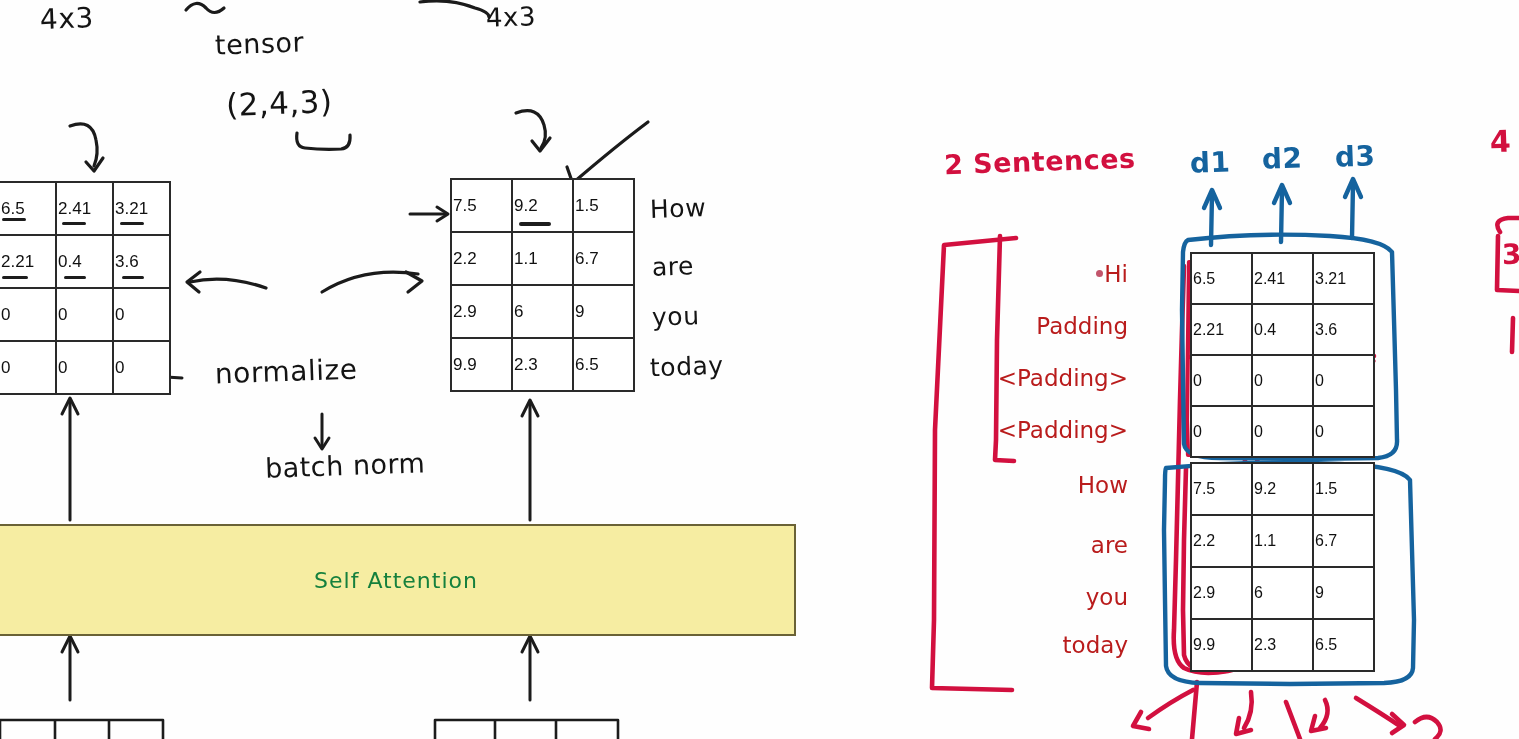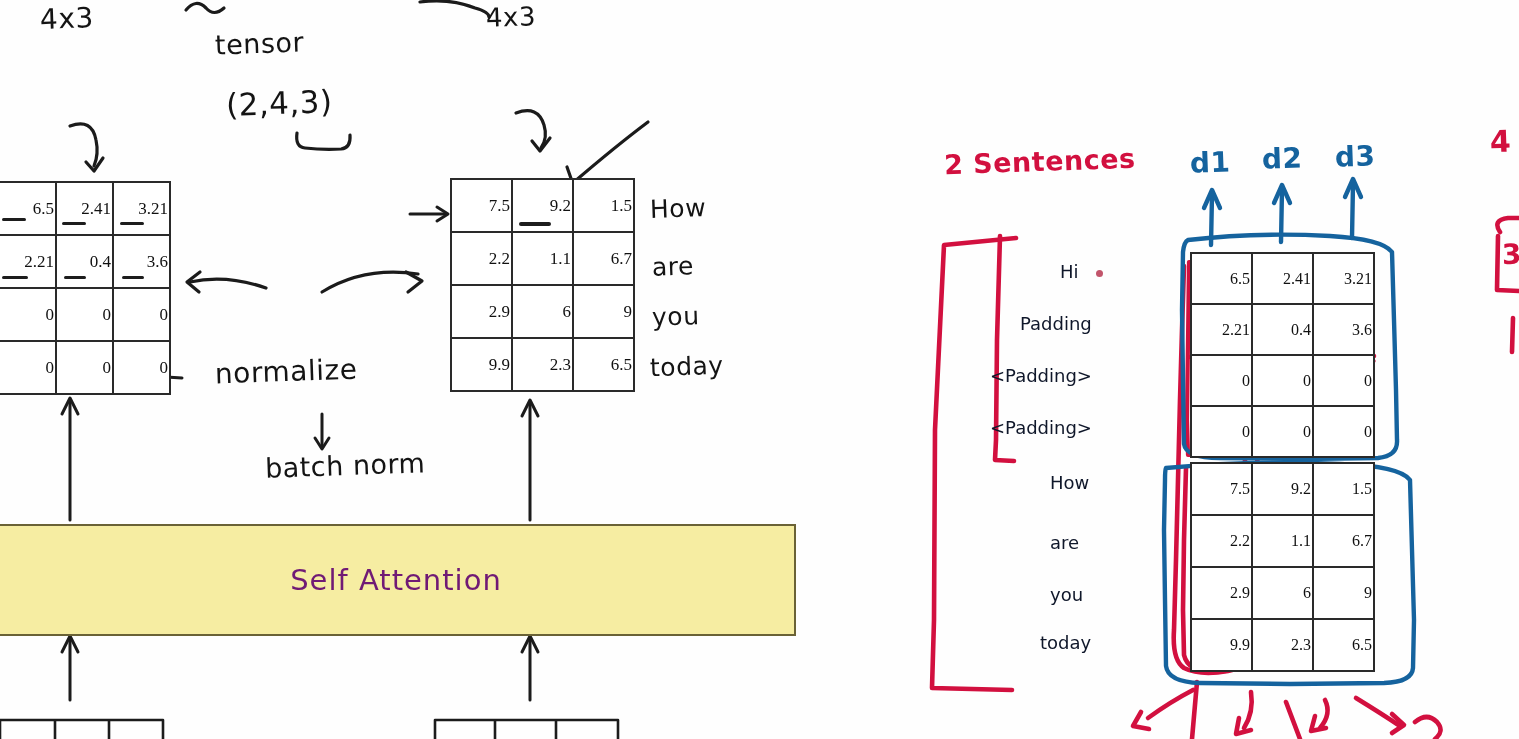--- a/index.html
+++ b/index.html
@@ -22,23 +22,23 @@
     letter-spacing:0.5px;
   }
   .hw.slant { transform: rotate(-2deg); }
   .hw.red   { color:#d2103f; }
   .hw.blue  { color:#15639e; }
 
   
   .matrix { position:absolute; border-collapse:collapse; background:#fff; }
   .matrix td {
     border:2px solid #2a2a2a;
-    text-align:right;
+    text-align:left;
     vertical-align:middle;
-    font-family:Liberation Serif, serif;
+    font-family:Liberation Sans, sans-serif;
     color:#111;
     background:transparent;
   }
   
   #mat-left { left:-2px; top:181px; }
   #mat-left td { width:57px; height:53px; font-size:17px; }
   
   #mat-mid { left:450px; top:178px; }
   #mat-mid td { width:61px; height:53px; font-size:17px; }
   
@@ -53,25 +53,25 @@
 
   
   #self-attn {
     position:absolute; left:-4px; top:524px; width:800px; height:112px;
     background:#f6eda2;
     border:2px solid #6a6236;
     display:flex; align-items:center; justify-content:center;
   }
   #self-attn .label {
     font-family:"DejaVu Sans", sans-serif;
-    font-size:29px; color:#701a75; letter-spacing:1px;
-  }
-
-  
-  .rowword { position:absolute; font-size:18px; color:#0f172a; }
+    font-size:22px; color:#15803d; letter-spacing:1px;
+  }
+
+  
+  .rowword { position:absolute; font-size:23px; color:#b91c1c; text-align:right; }
   .bullet-dot {
     position:absolute; width:7px; height:7px; border-radius:50%;
     background:#c2556b;
   }
 
   
   .tick { position:absolute; height:3px; background:#1d1d1d; border-radius:2px; }
 </style>
 </head>
 <body>

